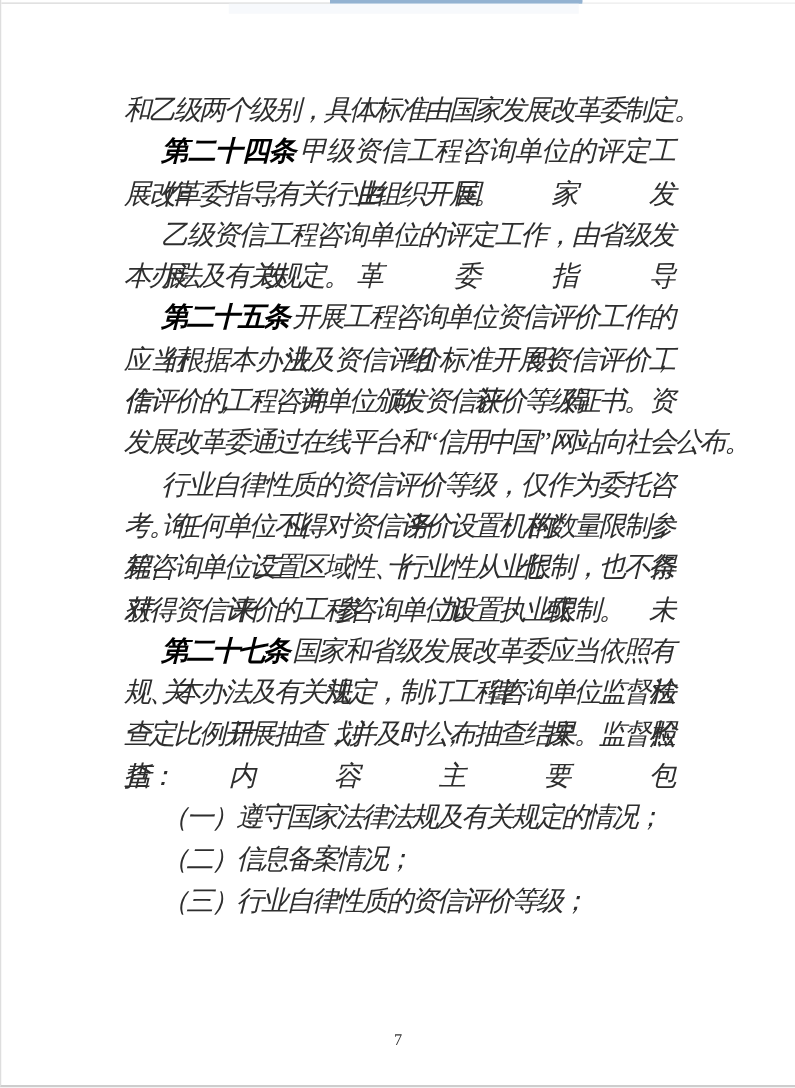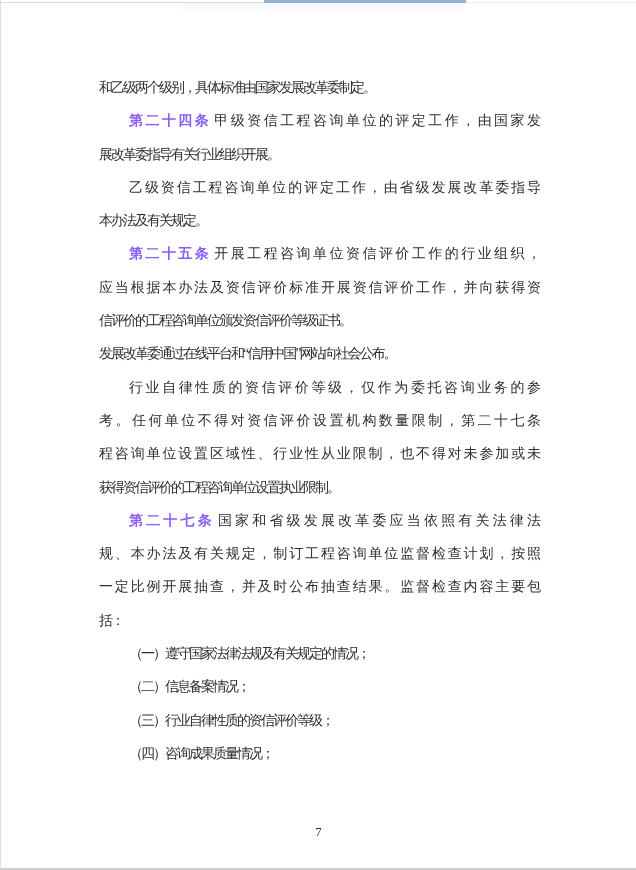--- a/index.html
+++ b/index.html
@@ -33,37 +33,38 @@
     background: #f7f9fc;
   }
   
   .doc {
     position: absolute;
     left: 98px;
     top: 71px;
     width: 440px;
   }
   .line {
-    font-size: 14px;
+    font-size: 22px;
     letter-spacing: -2px;
     line-height: 33.3px;
     height: 33.3px;
     white-space: nowrap;
     text-align: left;
+    font-style: italic;
   }
   .line.fill {
     white-space: normal;
     text-align: justify;
     text-align-last: justify;
     text-justify: inter-character;
   }
   .line.indent { padding-left: 30px; }
   .art {
     font-weight: bold;
-    color: #8b5cf6;
+    color: #000000;
     margin-right: 3px;
   }
   .footer-pagenum {
     position: absolute;
     left: 0; right: 0;
     bottom: 28px;
     text-align: center;
     font-size: 13px;
     color: #333333;
     letter-spacing: 0;
@@ -93,18 +94,17 @@
     <div class="line fill">考。任何单位不得对资信评价设置机构数量限制，第二十七条</div>
     <div class="line fill">程咨询单位设置区域性、行业性从业限制，也不得对未参加或未</div>
     <div class="line">获得资信评价的工程咨询单位设置执业限制。</div>
     <div class="line indent fill"><span class="art">第二十七条</span><span>国家和省级发展改革委应当依照有关法律法</span></div>
     <div class="line fill">规、本办法及有关规定，制订工程咨询单位监督检查计划，按照</div>
     <div class="line fill">一定比例开展抽查，并及时公布抽查结果。监督检查内容主要包</div>
     <div class="line">括：</div>
     <div class="line indent">（一）遵守国家法律法规及有关规定的情况；</div>
     <div class="line indent">（二）信息备案情况；</div>
     <div class="line indent">（三）行业自律性质的资信评价等级；</div>
-    <div class="line indent">（四）咨询成果质量情况；</div>
   </div>
 
   <div class="footer-pagenum">7</div>
 
 </div>
 
 </body></html>

